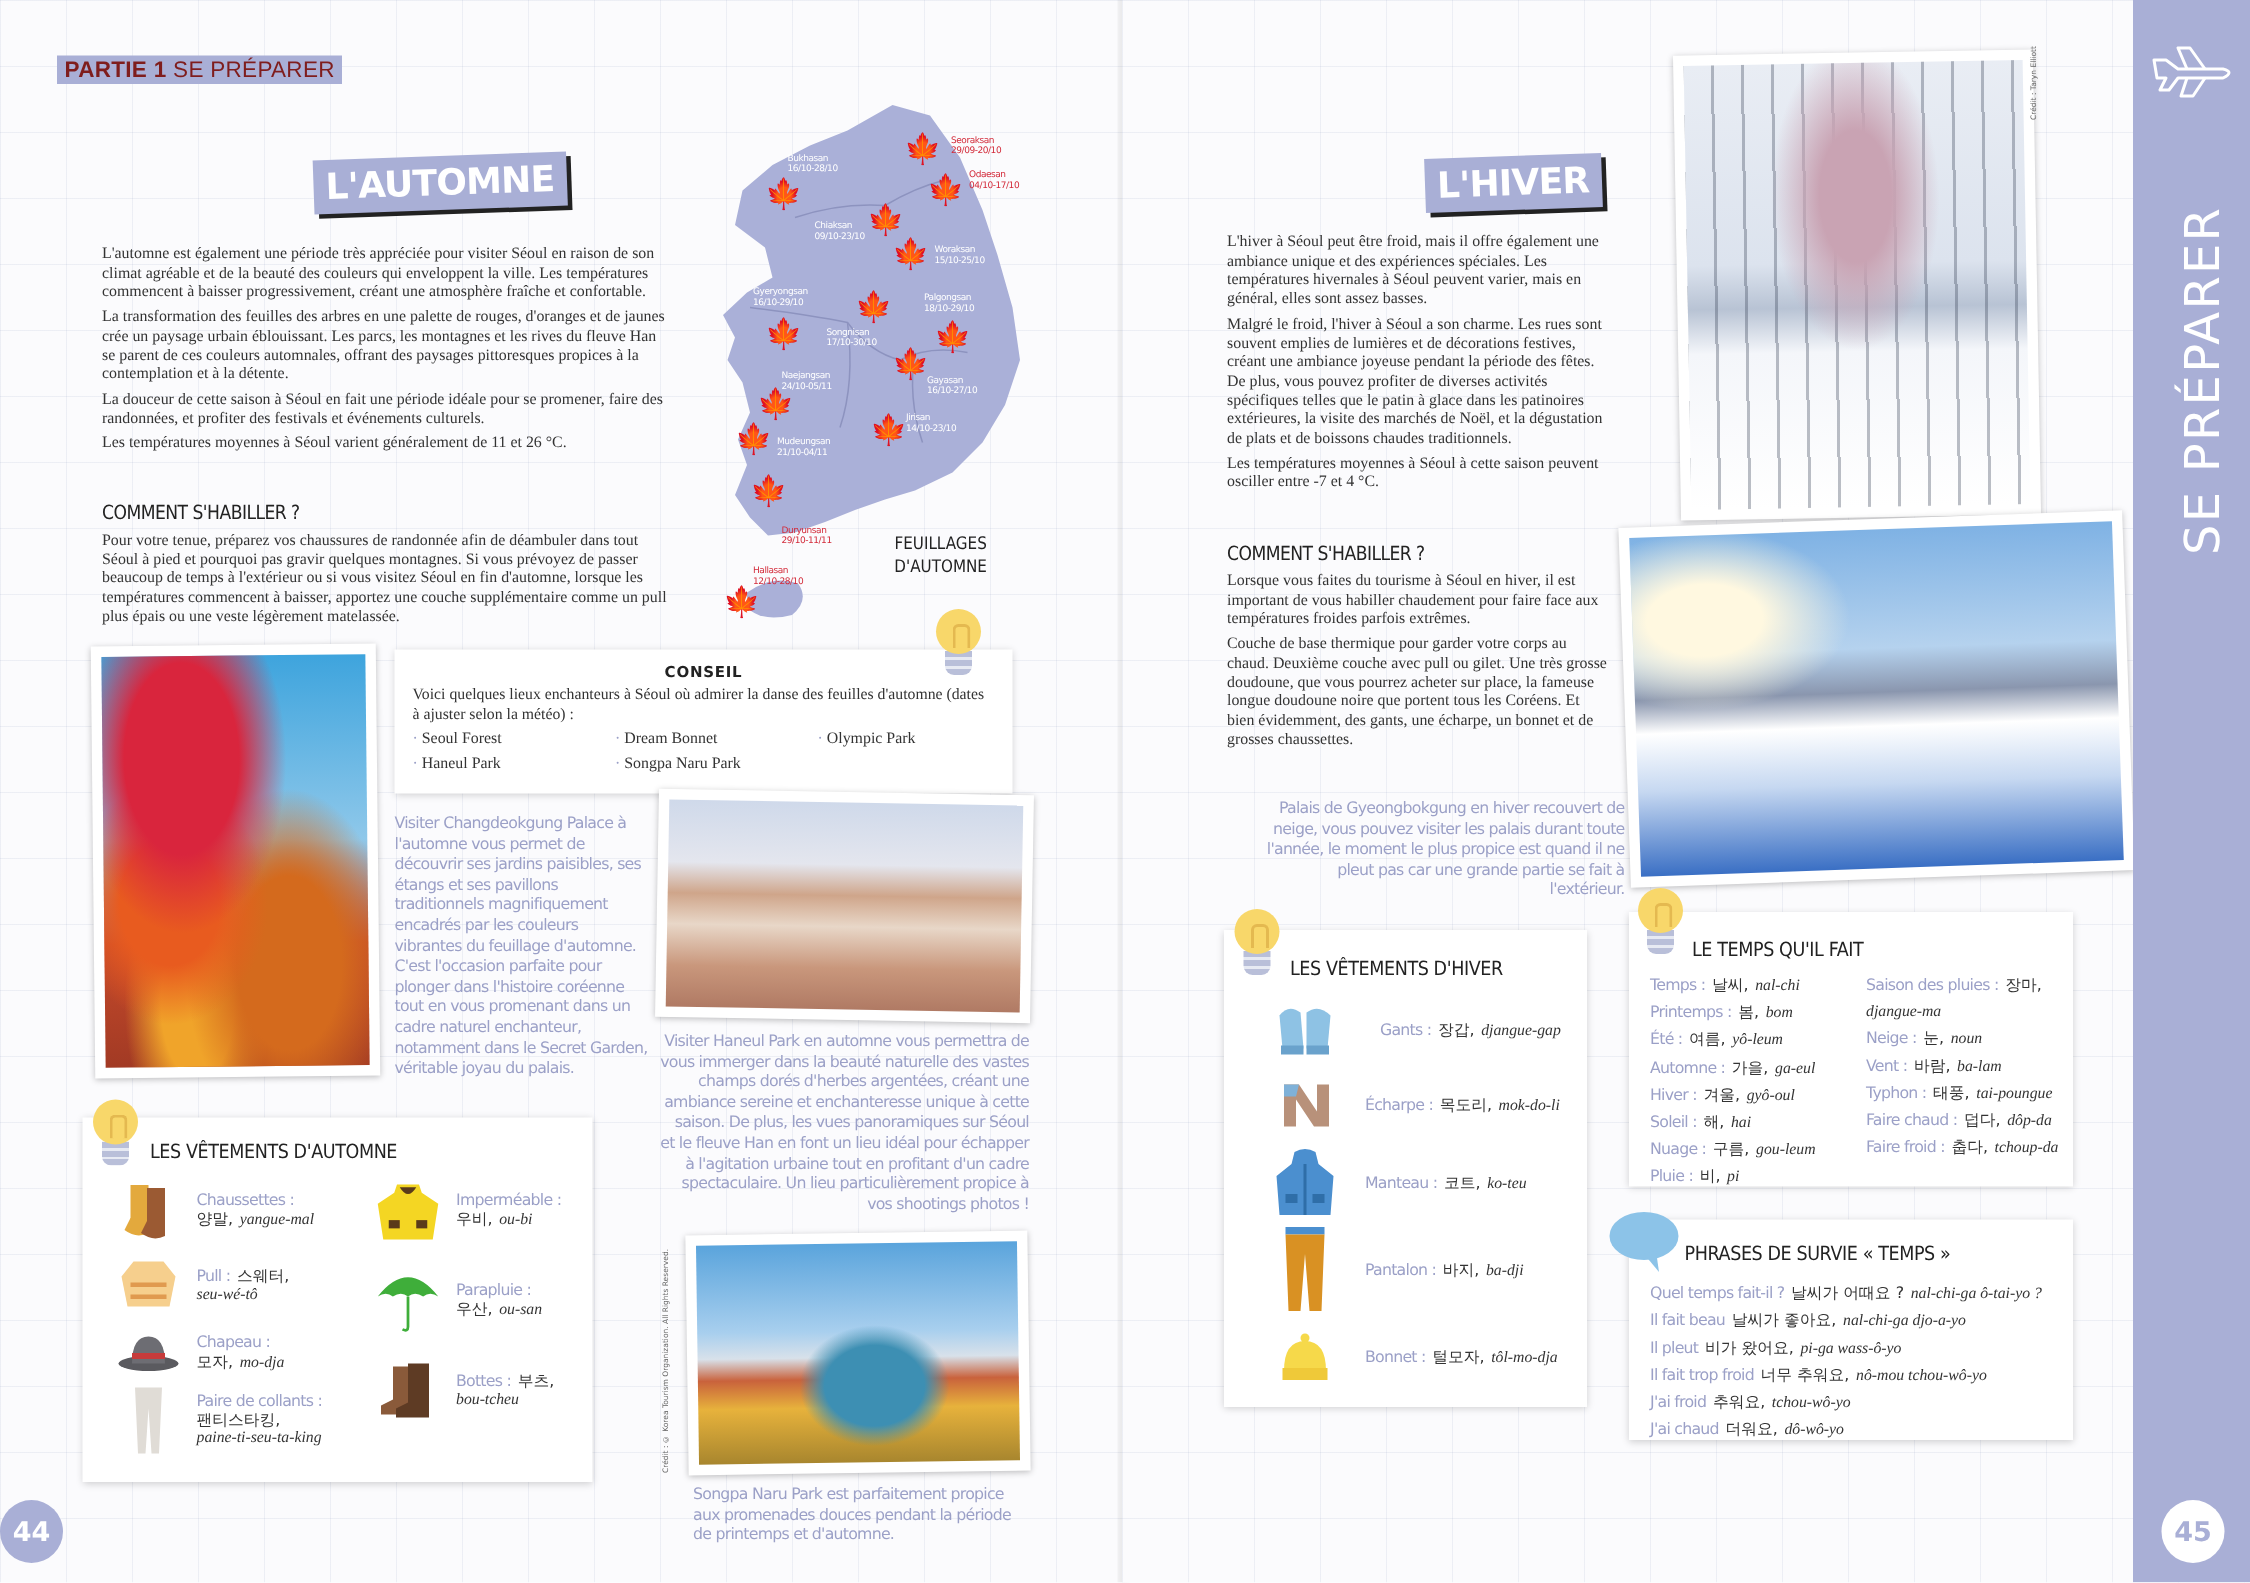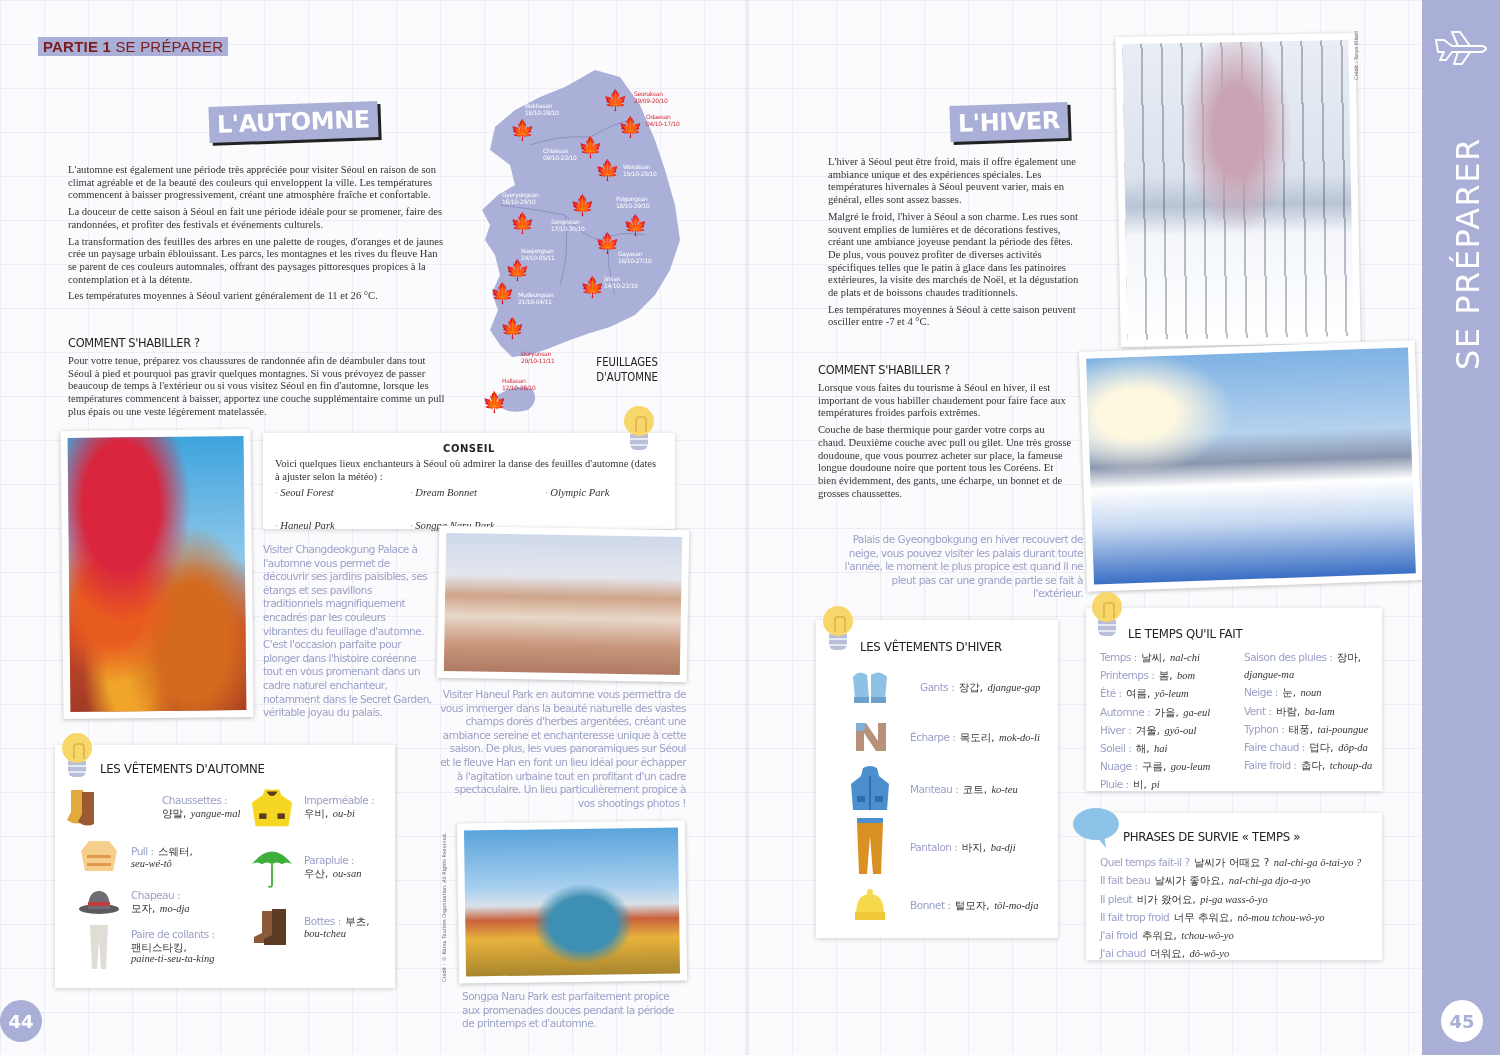--- a/index.html
+++ b/index.html
@@ -60,21 +60,21 @@
     writing-mode: vertical-rl; transform: rotate(180deg); letter-spacing: 1.5px; height: 280px; }
   .page-num { position: absolute; width: 42px; height: 42px; border-radius: 50%; font-family: "DejaVu Sans", sans-serif; font-weight: 700; font-size: 18px;
     display: flex; align-items: center; justify-content: center; }
   .page-num.left { left: 0; top: 1000px; background: #a9afd6; color: #fff; }
   .page-num.right { right: 17px; top: 1000px; background: #fff; color: #a9afd6; }
 
   .map-label { position: absolute; font-family: "DejaVu Sans", sans-serif; font-size: 6px; line-height: 7px; color: #fff; letter-spacing: -0.3px; }
   .map-label.red { color: #d32b3a; }
   .maple { position: absolute; font-size: 20px; color: #d9202f; line-height: 1; }
 
-  .conseil-list { display: grid; grid-template-columns: 135px 135px 130px; row-gap: 20px; margin-top: 4px; font-style: italic; }
+  .conseil-list { display: grid; grid-template-columns: 135px 135px 130px; row-gap: 4px; margin-top: 4px; }
   .conseil-list span::before { content: "· "; color: #9ba0c7; }
 
   .weather-col div { line-height: 16.2px; white-space: nowrap; }
   .phr div { line-height: 16.3px; white-space: nowrap; }
 
   .credit { position: absolute; font-family: "DejaVu Sans", sans-serif; font-size: 5px; color: #666; writing-mode: vertical-rl; transform: rotate(180deg); white-space: nowrap; }
 </style>
 </head>
 <body>
 
@@ -83,22 +83,22 @@
   <div class="page page-left">
 
     <div class="abs section-tag">
       <b>PARTIE 1</b><span> SE PRÉPARER</span>
     </div>
 
     <div class="abs season-title" style="left:209px; top:104px;">L'AUTOMNE</div>
 
     <div class="abs body-text" style="left:68px; top:164px; width:380px;">
       <p>L'automne est également une période très appréciée pour visiter Séoul en raison de son climat agréable et de la beauté des couleurs qui enveloppent la ville. Les températures commencent à baisser progressivement, créant une atmosphère fraîche et confortable.</p>
+      <p>La transformation des feuilles des arbres en une palette de rouges, d'oranges et de jaunes crée un paysage urbain éblouissant. Les parcs, les montagnes et les rives du fleuve Han se parent de ces couleurs automnales, offrant des paysages pittoresques propices à la contemplation et à la détente.</p>
       <p>La douceur de cette saison à Séoul en fait une période idéale pour se promener, faire des randonnées, et profiter des festivals et événements culturels.</p>
-      <p>La transformation des feuilles des arbres en une palette de rouges, d'oranges et de jaunes crée un paysage urbain éblouissant. Les parcs, les montagnes et les rives du fleuve Han se parent de ces couleurs automnales, offrant des paysages pittoresques propices à la contemplation et à la détente.</p>
       <p>Les températures moyennes à Séoul varient généralement de 11 et 26 °C.</p>
     </div>
 
     <div class="abs subhead" style="left:68px; top:335px;">COMMENT S'HABILLER ?</div>
     <div class="abs body-text" style="left:68px; top:355px; width:382px;">Pour votre tenue, préparez vos chaussures de randonnée afin de déambuler dans tout Séoul à pied et pourquoi pas gravir quelques montagnes. Si vous prévoyez de passer beaucoup de temps à l'extérieur ou si vous visitez Séoul en fin d'automne, lorsque les températures commencent à baisser, apportez une couche supplémentaire comme un pull plus épais ou une veste légèrement matelassée.</div>
 
     <div class="abs" style="left:470px; top:65px; width:220px; height:360px;">
       <svg width="220" height="360" viewBox="0 0 220 360">
         <path d="M125 5 L150 12 L170 40 L185 75 L195 105 L205 140 L210 175 L200 205 L185 230 L165 250 L140 262 L120 268 L100 275 L80 283 L60 290 L42 292 L30 280 L20 265 L28 245 L22 228 L30 210 L25 190 L15 175 L20 160 L12 145 L28 130 L45 120 L40 100 L20 85 L25 62 L45 45 L70 32 L95 22 Z" fill="#aab0d8"></path>
         <path d="M28 330 Q45 318 62 324 Q70 335 58 345 Q38 350 28 340 Z" fill="#aab0d8"></path>
@@ -215,21 +215,21 @@
     <div class="abs photo" style="left:438px; top:528px; width:250px; height:152px; transform:rotate(1deg);">
       <div class="img" style="background:
         linear-gradient(180deg, #cfd9ea 0%, #e4e6ee 30%, #cfa58a 45%, #e8d7c8 60%, #c9977c 80%, #b07a64 100%);"></div>
     </div>
 
     <div class="abs caption" style="left:440px; top:688px; width:246px; text-align:right;">Visiter Haneul Park en automne vous permettra de vous immerger dans la beauté naturelle des vastes champs dorés d'herbes argentées, créant une ambiance sereine et enchanteresse unique à cette saison. De plus, les vues panoramiques sur Séoul et le fleuve Han en font un lieu idéal pour échapper à l'agitation urbaine tout en profitant d'un cadre spectaculaire. Un lieu particulièrement propice à vos shootings photos !</div>
 
     <div class="abs card" style="left:55px; top:745px; width:340px; height:243px;">
       <div class="abs card-title" style="left:45px; top:16px;">LES VÊTEMENTS D'AUTOMNE</div>
 
-      <div class="item-row" style="left:6px; top:40px;gap:47px;">
+      <div class="item-row" style="left:22px; top:40px;">
         <div class="item-icon">
           <svg width="40" height="42" viewBox="0 0 40 42">
               <rect x="8" y="4" width="12" height="24" fill="#e3a93d"></rect>
               <path d="M8 26 L20 26 L20 36 Q12 40 4 34 Z" fill="#e3a93d"></path>
               <rect x="19" y="6" width="12" height="24" fill="#9b5a33"></rect>
               <path d="M19 28 L31 28 L31 38 Q23 42 15 36 Z" fill="#9b5a33"></path>
             </svg>
         </div>
         <div class="item-text">
             <div class="fr-label">Chaussettes :</div>
@@ -335,21 +335,21 @@
 
     <div class="page-num left">44</div>
   </div>
 
   <div class="gutter"></div>
 
   <div class="page page-right">
 
     <div class="abs season-title" style="left:202px; top:104px;">L'HIVER</div>
 
-    <div class="abs body-text" style="left:80px; top:156px; width:255px;">
+    <div class="abs body-text" style="left:70px; top:156px; width:255px;">
       <p>L'hiver à Séoul peut être froid, mais il offre également une ambiance unique et des expériences spéciales. Les températures hivernales à Séoul peuvent varier, mais en général, elles sont assez basses.</p>
       <p>Malgré le froid, l'hiver à Séoul a son charme. Les rues sont souvent emplies de lumières et de décorations festives, créant une ambiance joyeuse pendant la période des fêtes. De plus, vous pouvez profiter de diverses activités spécifiques telles que le patin à glace dans les patinoires extérieures, la visite des marchés de Noël, et la dégustation de plats et de boissons chaudes traditionnels.</p>
       <p>Les températures moyennes à Séoul à cette saison peuvent osciller entre -7 et 4 °C.</p>
     </div>
 
     <div class="abs subhead" style="left:70px; top:362px;">COMMENT S'HABILLER ?</div>
     <div class="abs body-text" style="left:70px; top:382px; width:255px;">
       <p>Lorsque vous faites du tourisme à Séoul en hiver, il est important de vous habiller chaudement pour faire face aux températures froides parfois extrêmes.</p>
       <p>Couche de base thermique pour garder votre corps au chaud. Deuxième couche avec pull ou gilet. Une très grosse doudoune, que vous pourrez acheter sur place, la fameuse longue doudoune noire que portent tous les Coréens. Et bien évidemment, des gants, une écharpe, un bonnet et de grosses chaussettes.</p>
     </div>

